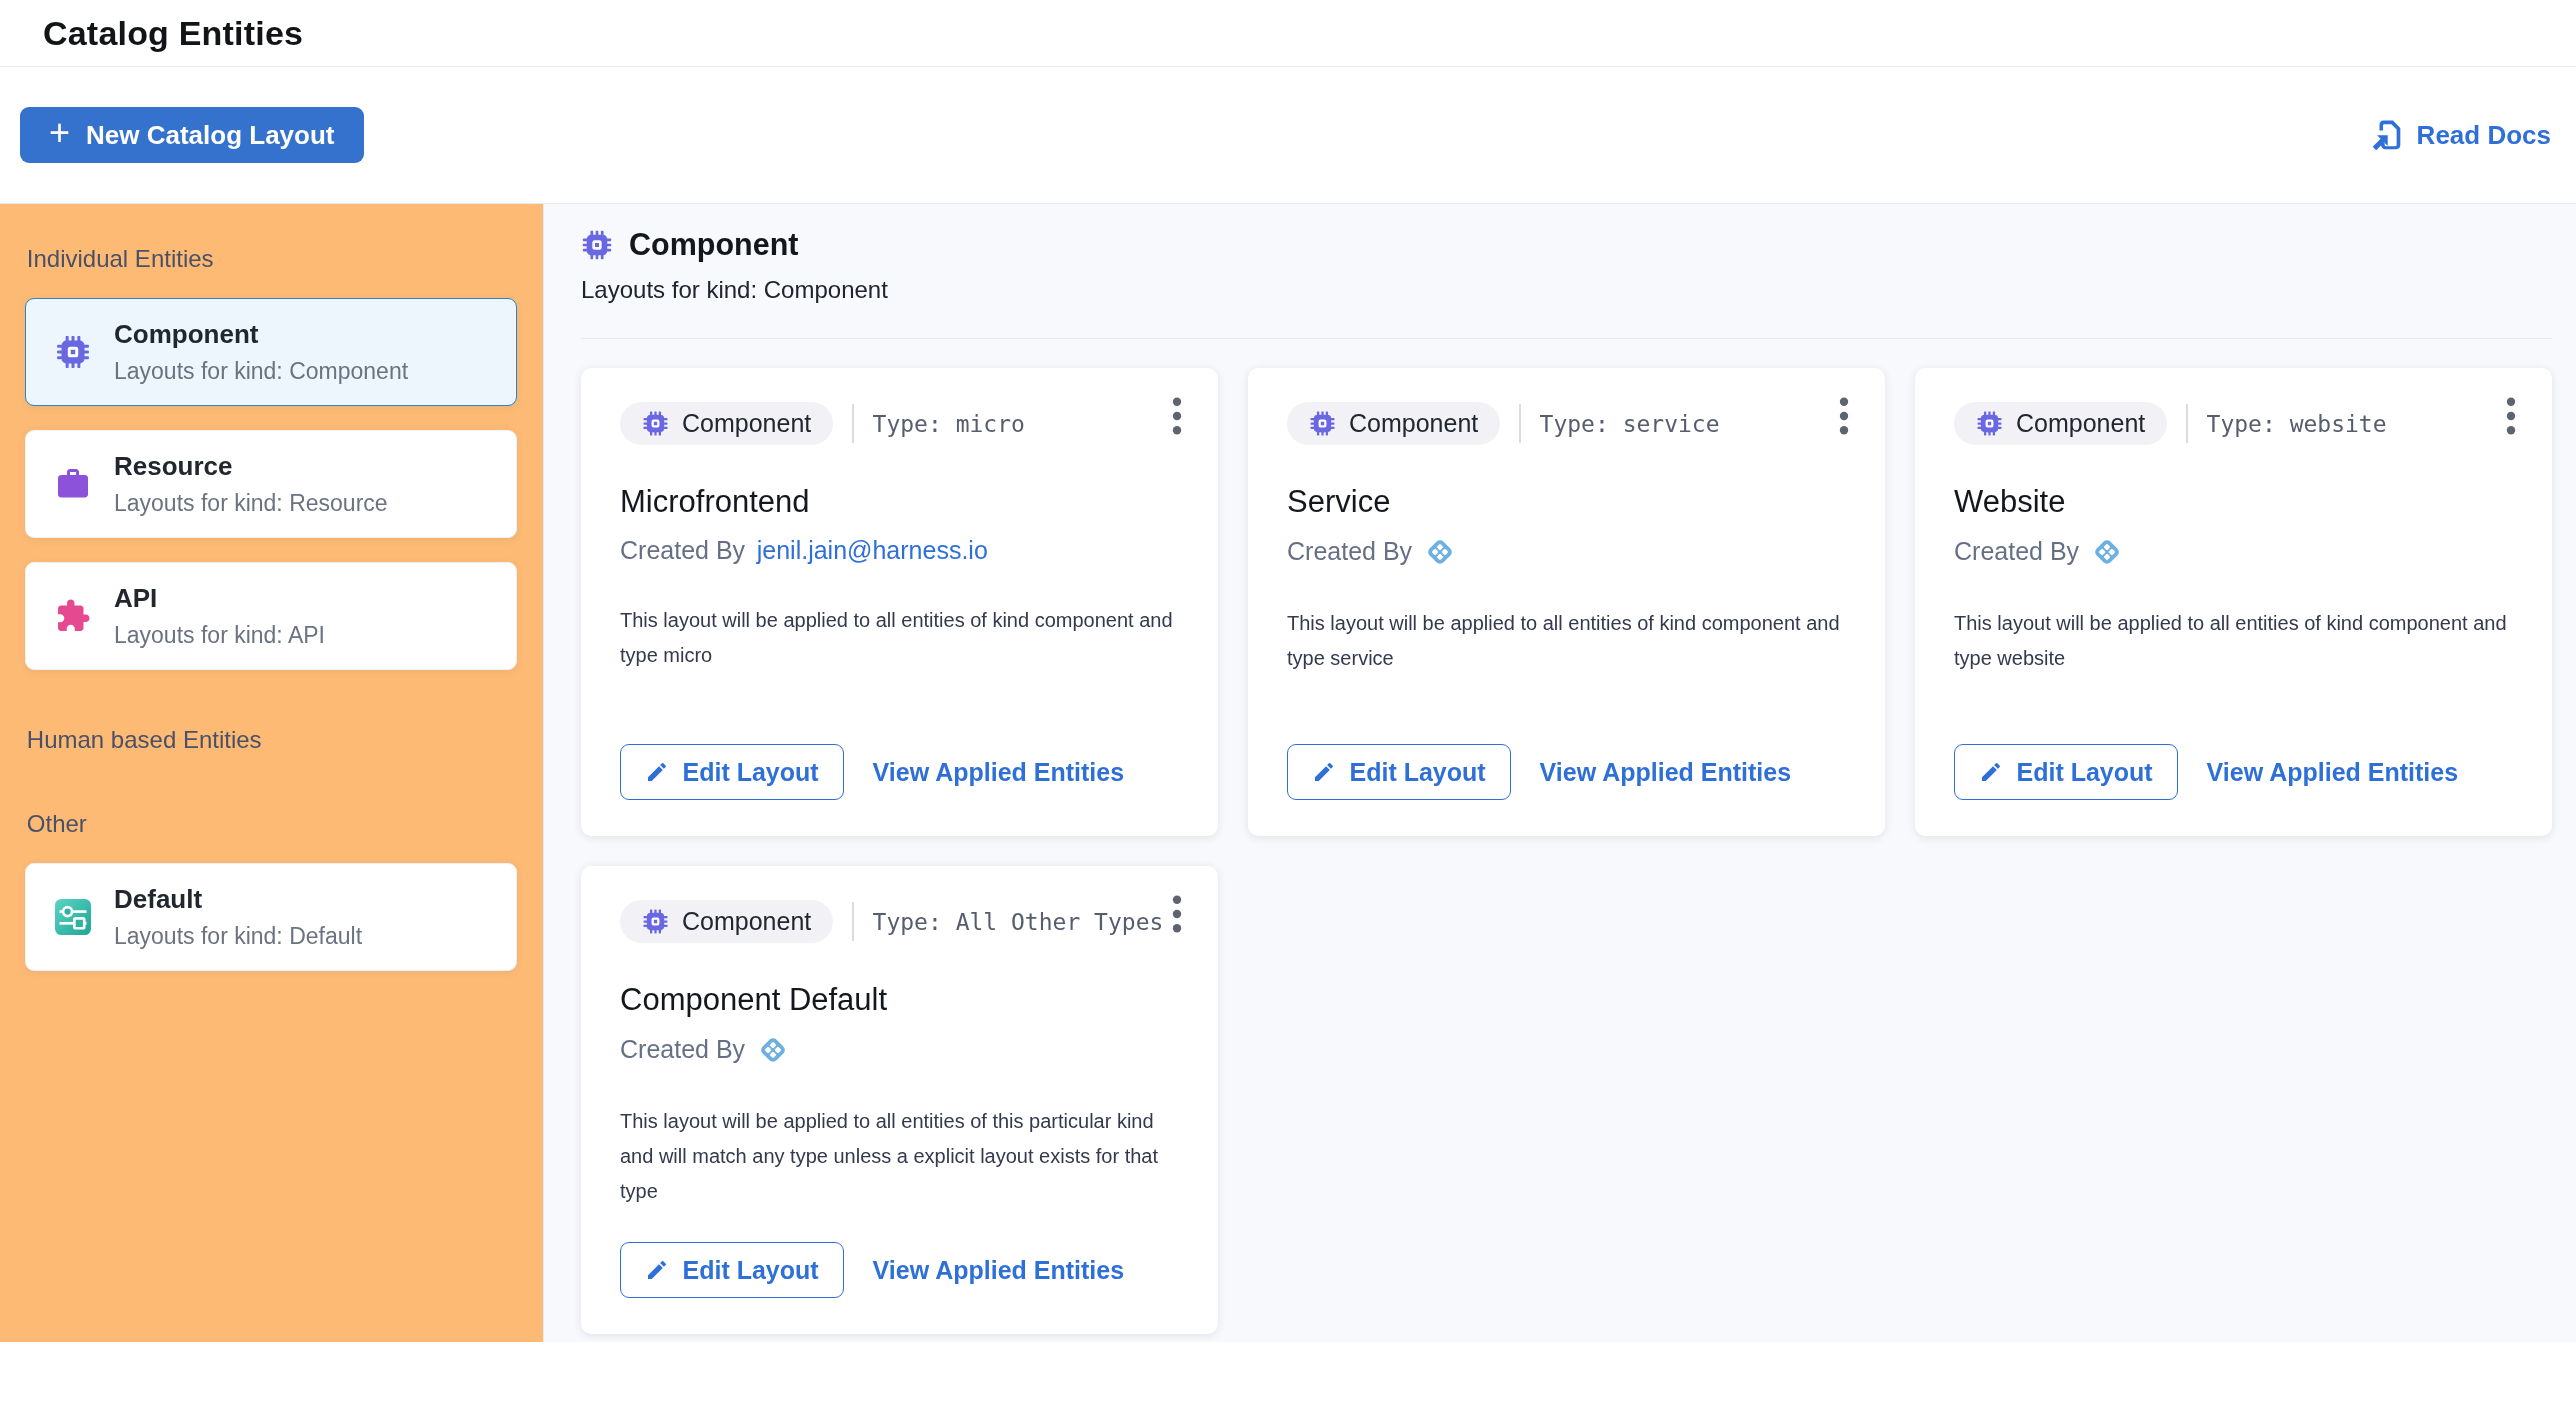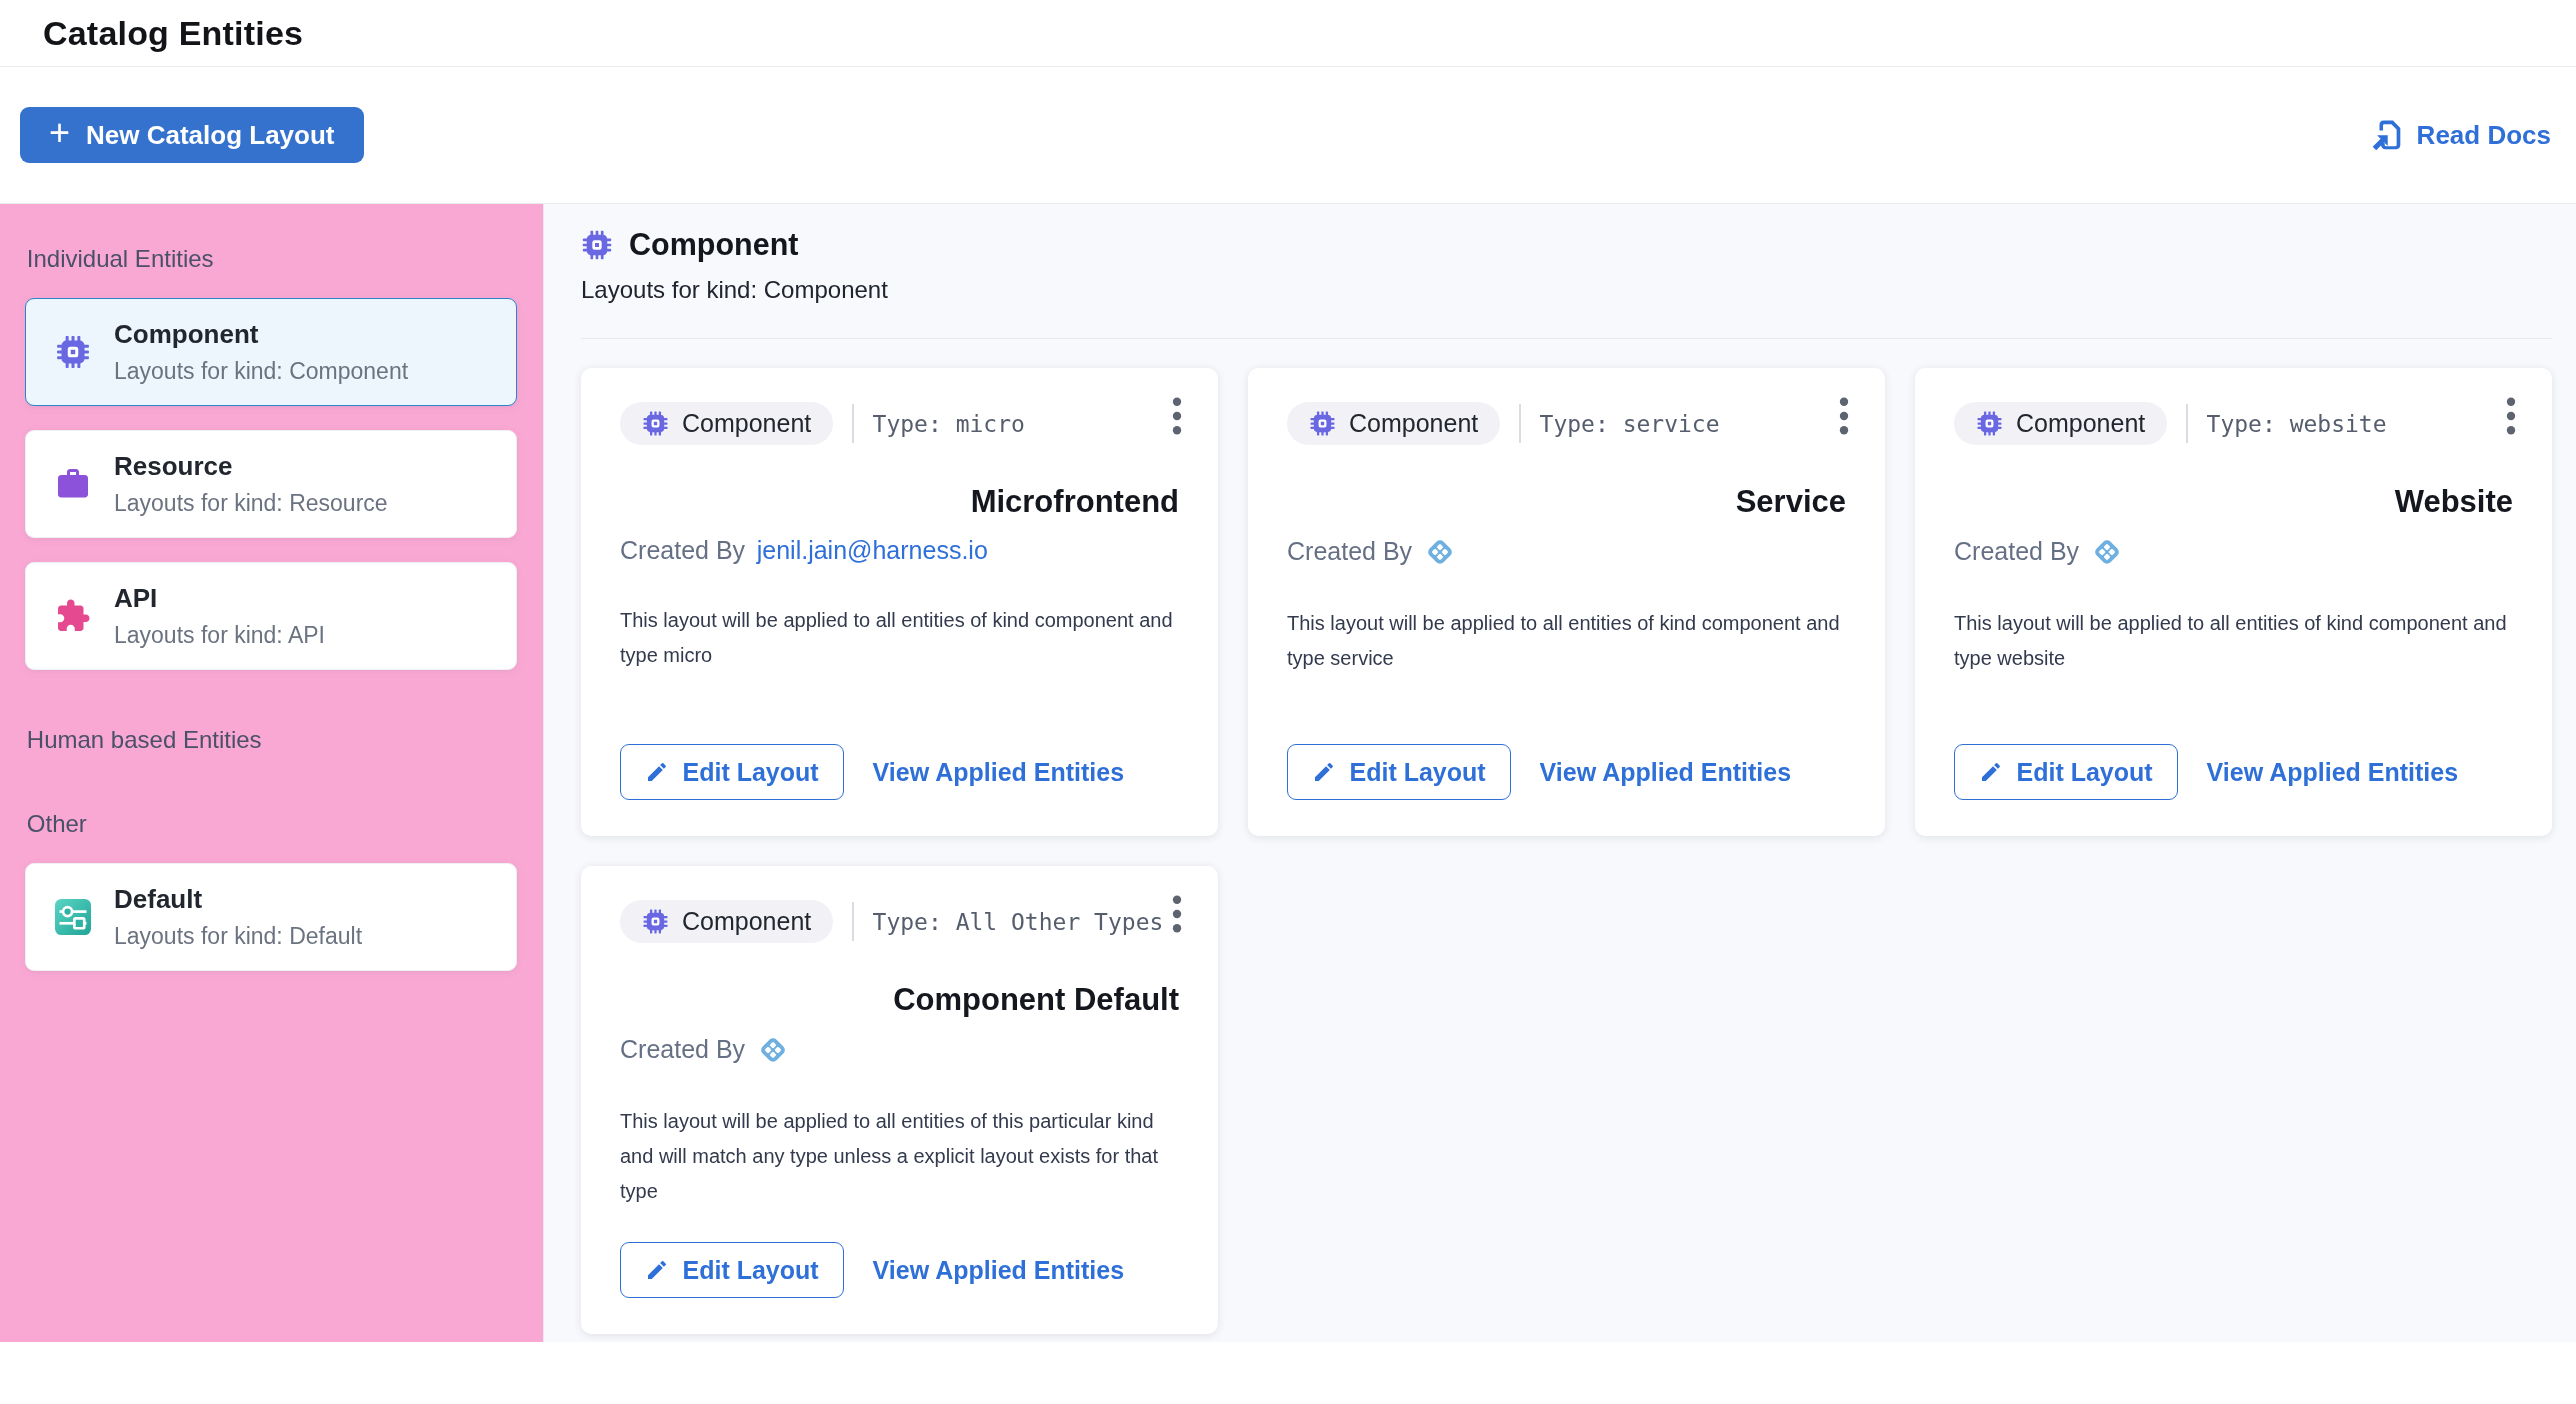--- a/index.html
+++ b/index.html
@@ -18,21 +18,21 @@
   .toolbar{height:136px;border-bottom:1.8px solid #e9ebef;display:flex;align-items:center;justify-content:space-between;padding:0 25px 0 20px;flex:none;background:#fff;}
   .primary-btn{display:inline-flex;align-items:center;gap:16px;background:#3572cd;color:#fff;border:none;border-radius:9px;height:56px;padding:0 29px;font-size:26px;font-weight:700;font-family:inherit;cursor:pointer;}
   .plus{font-size:36px;font-weight:400;line-height:1;margin-top:-3.6px;}
   .read-docs{display:inline-flex;align-items:center;gap:12.6px;color:#2e6fd8;font-size:26px;font-weight:700;text-decoration:none;cursor:pointer;}
   .read-docs svg{width:34px;height:34px;}
 
   
   .content{flex:1;display:flex;min-height:0;}
 
   
-  .sidebar{width:544px;min-width:544px;box-sizing:border-box;border-right:1.8px solid #e8eaee;padding:36px 25px 0;background:#f9a8d4;}
+  .sidebar{width:544px;min-width:544px;box-sizing:border-box;border-right:1.8px solid #e8eaee;padding:36px 25px 0;background:#fdba74;}
   .side-section-label{font-size:24px;color:#4a5068;margin:5.4px 0 25px 1.8px;}
   .side-section-label.gap{margin-top:56px;}
   .side-card{display:flex;align-items:center;gap:23px;box-sizing:border-box;width:492px;height:108px;padding:0 21.5px 0 29px;border:1.8px solid #eef0f4;border-radius:9px;background:#fff;box-shadow:0 1.8px 6.3px rgba(96,97,112,.10);margin-bottom:24px;cursor:pointer;}
   .side-card.selected{background:#ecf6fc;border-color:#2a85ca;}
   .side-icon{flex:none;display:flex;}
   .side-icon svg{width:36px;height:36px;display:block;}
   .side-title{font-size:26px;font-weight:700;color:#22262e;margin-bottom:8px;}
   .side-sub{font-size:23px;color:#6b7280;}
 
   
@@ -45,21 +45,21 @@
   .cards{display:grid;grid-template-columns:repeat(3,1fr);gap:30px;margin-top:29px;}
 
   .card{position:relative;box-sizing:border-box;height:468px;background:#fff;border-radius:10.8px;box-shadow:0 1.8px 8px rgba(40,41,61,.10);padding:34px 39px 36px;display:flex;flex-direction:column;}
   .kebab{position:absolute;top:21.5px;right:27px;background:none;border:none;padding:7.2px 9px;cursor:pointer;}
   .kebab svg{width:10px;height:38px;display:block;}
   .card-top{display:flex;align-items:center;}
   .badge{display:inline-flex;align-items:center;gap:13.5px;background:#f1f1f6;border-radius:896px;height:43px;padding:0 21.5px;font-size:25px;color:#22262e;}
   .badge svg{width:27px;height:27px;}
   .vdiv{width:1.8px;height:39px;background:#d9dce3;margin:0 19px;flex:none;}
   .type{font-family:"DejaVu Sans Mono","Liberation Mono",monospace;font-size:23px;color:#565d6d;white-space:nowrap;}
-  .card-title{font-size:31px;font-weight:700;color:#14171d;margin:39px 0 0;text-align:right;}
+  .card-title{font-size:31px;font-weight:400;color:#14171d;margin:39px 0 0;}
   .created{display:flex;align-items:center;gap:11.7px;margin-top:15.2px;font-size:25px;color:#667085;}
   .created .email{color:#2e6fd8;text-decoration:none;cursor:pointer;}
   .created svg{width:32px;height:32px;display:block;}
   .desc{font-size:20px;line-height:35px;color:#333a4e;margin:38px 0 0;max-width:594px;}
   .card-footer{margin-top:auto;display:flex;align-items:center;gap:29px;}
   .edit-btn{display:inline-flex;align-items:center;gap:13.5px;height:56px;padding:0 24px;background:#fff;border:1.8px solid #2e6fd8;border-radius:9px;color:#2e6fd8;font-size:25px;font-weight:700;font-family:inherit;cursor:pointer;text-align:center;}
   .edit-btn svg{width:24px;height:24px;}
   .view-link{color:#2e6fd8;font-size:25px;font-weight:700;text-decoration:none;cursor:pointer;}
   .defs{position:absolute;width:0;height:0;overflow:hidden;}
 </style>

